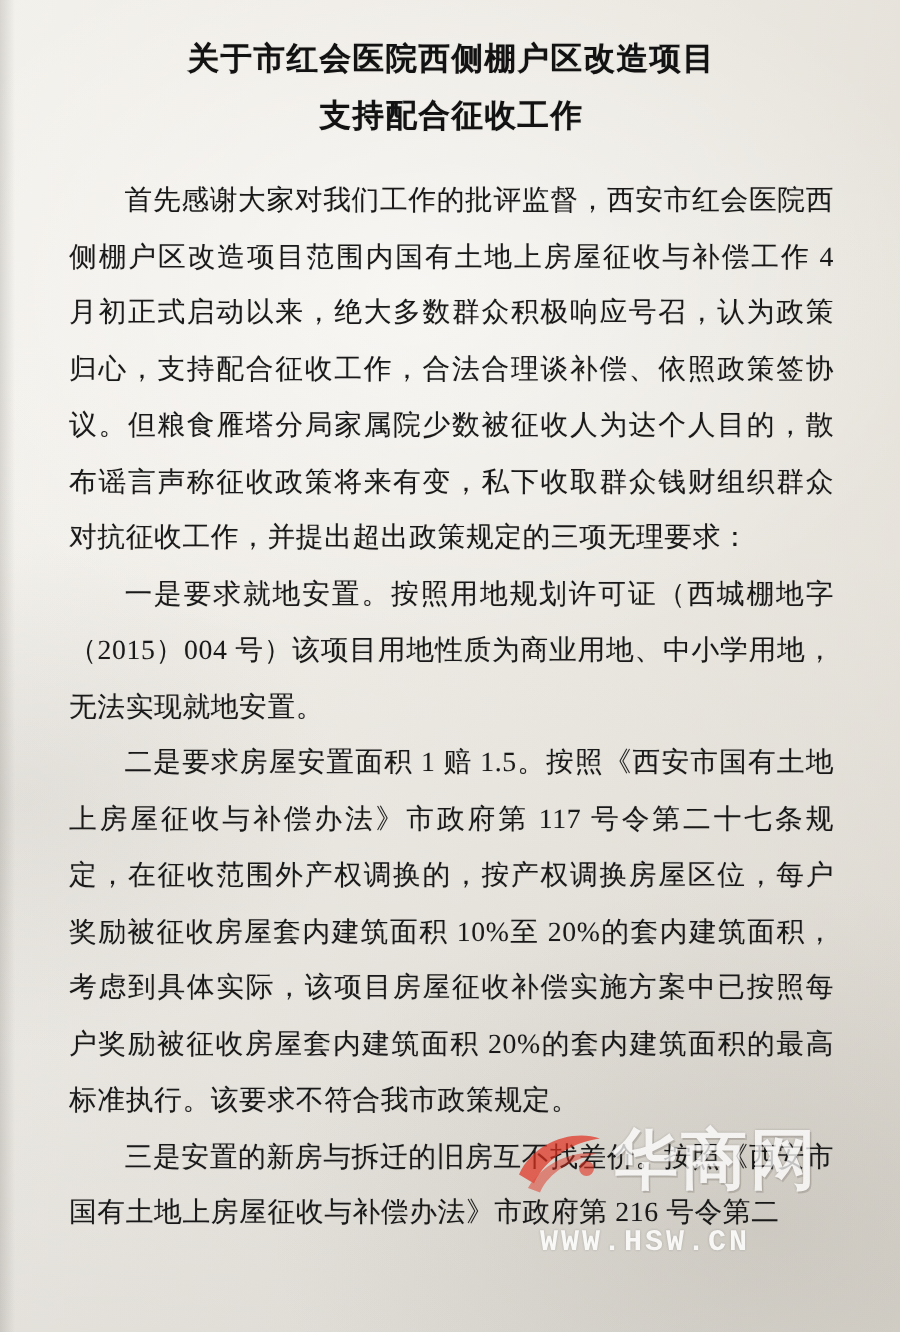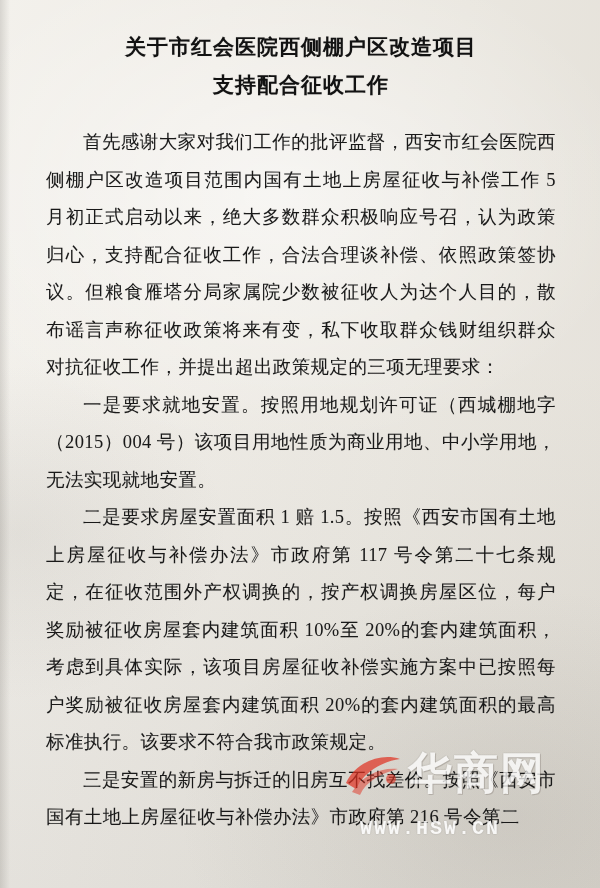--- a/index.html
+++ b/index.html
@@ -41,21 +41,21 @@
     width: 10px;
     background: linear-gradient(90deg, rgba(90,85,78,0.18), rgba(90,85,78,0));
     pointer-events: none;
   }
 
   .doc {
     position: absolute;
     left: 0; top: 0;
     width: 600px;
     height: 888px;
-    padding: 28px 44px 0 46px;
+    padding: 20px 44px 0 46px;
     box-sizing: border-box;
     color: #1a1a1a;
   }
 
   .title {
     text-align: center;
     font-size: 21px;
     font-weight: bold;
     line-height: 38px;
     letter-spacing: 1px;
@@ -131,21 +131,21 @@
 <div id="page">
 
   <div class="doc">
 
     <div class="title">
       <span>关于市红会医院西侧棚户区改造项目</span>
       <span class="line2">支持配合征收工作</span>
     </div>
 
     <div class="body">
-      <p class="para">首先感谢大家对我们工作的批评监督，西安市红会医院西侧棚户区改造项目范围内国有土地上房屋征收与补偿工作 5 月初正式启动以来，绝大多数群众积极响应号召，认为政策归心，支持配合征收工作，合法合理谈补偿、依照政策签协议。但粮食雁塔分局家属院少数被征收人为达个人目的，散布谣言声称征收政策将来有变，私下收取群众钱财组织群众对抗征收工作，并提出超出政策规定的三项无理要求：</p>
+      <p class="para">首先感谢大家对我们工作的批评监督，西安市红会医院西侧棚户区改造项目范围内国有土地上房屋征收与补偿工作 4 月初正式启动以来，绝大多数群众积极响应号召，认为政策归心，支持配合征收工作，合法合理谈补偿、依照政策签协议。但粮食雁塔分局家属院少数被征收人为达个人目的，散布谣言声称征收政策将来有变，私下收取群众钱财组织群众对抗征收工作，并提出超出政策规定的三项无理要求：</p>
       <p class="para">一是要求就地安置。按照用地规划许可证（西城棚地字（2015）004 号）该项目用地性质为商业用地、中小学用地，无法实现就地安置。</p>
       <p class="para">二是要求房屋安置面积 1 赔 1.5。按照《西安市国有土地上房屋征收与补偿办法》市政府第 117 号令第二十七条规定，在征收范围外产权调换的，按产权调换房屋区位，每户奖励被征收房屋套内建筑面积 10%至 20%的套内建筑面积，考虑到具体实际，该项目房屋征收补偿实施方案中已按照每户奖励被征收房屋套内建筑面积 20%的套内建筑面积的最高标准执行。该要求不符合我市政策规定。</p>
       <p class="para">三是安置的新房与拆迁的旧房互不找差价。按照《西安市国有土地上房屋征收与补偿办法》市政府第 216 号令第二</p>
     </div>
 
   </div>
 
   <div class="watermark">
     <div class="wm-main">
       <span class="wm-swoosh">

